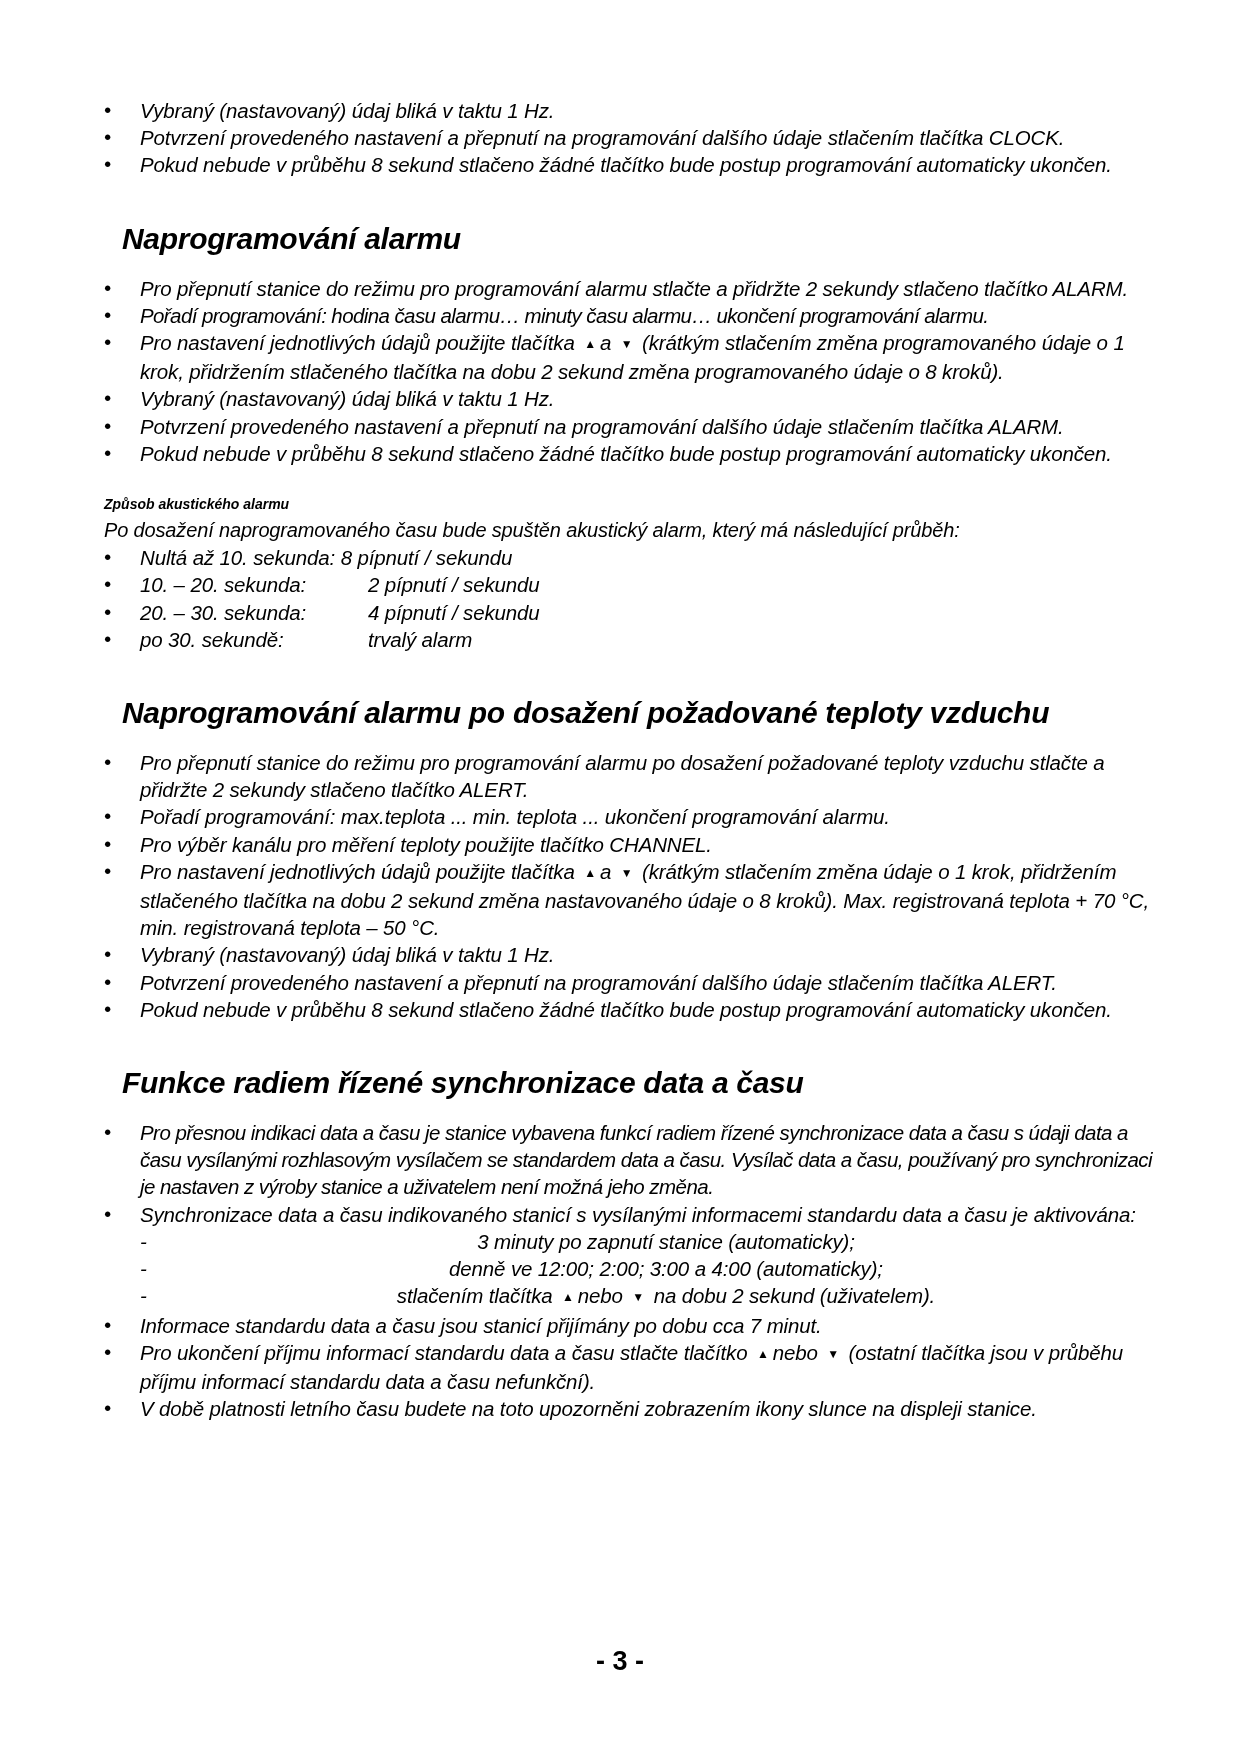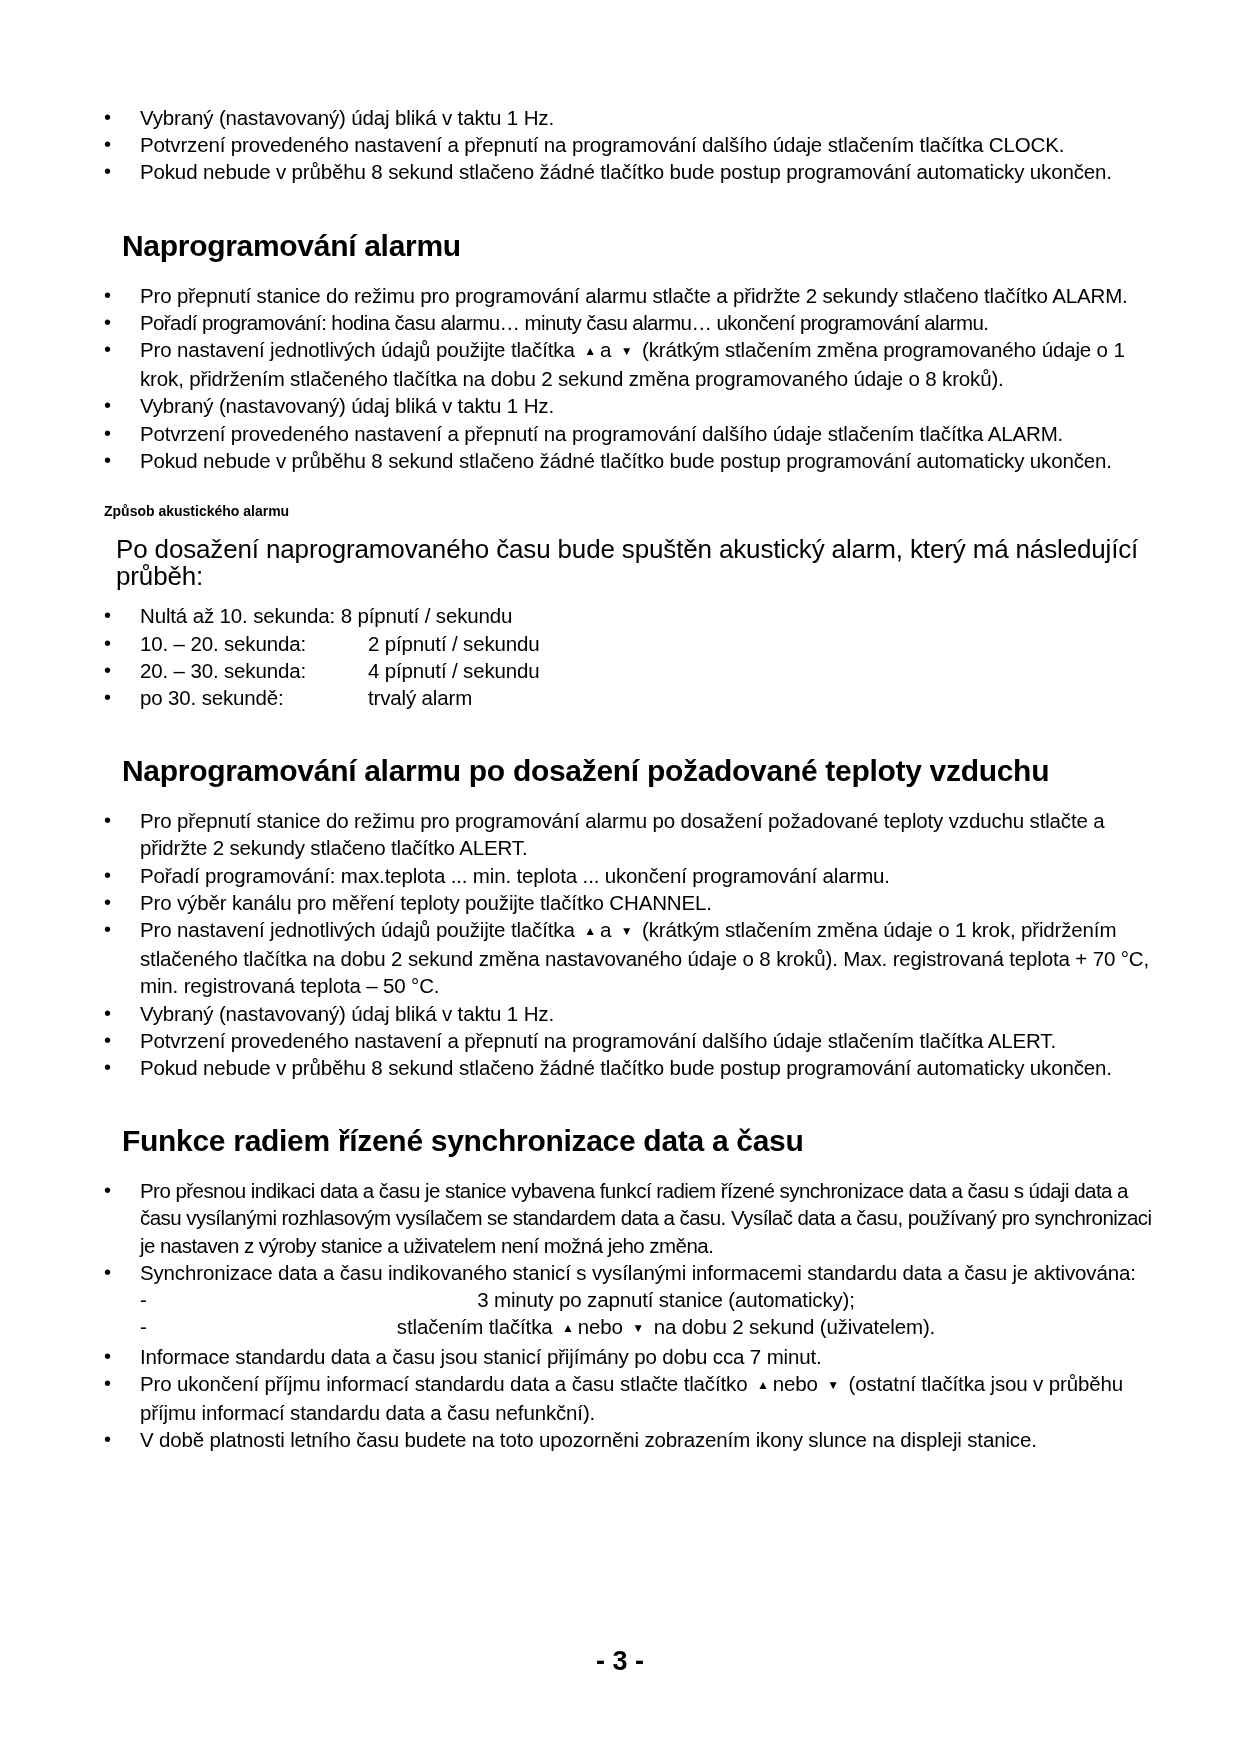--- a/index.html
+++ b/index.html
@@ -11,22 +11,23 @@
       width: 1240px;
       height: 1754px;
       position: relative;
       font-family: "Liberation Sans", sans-serif;
       color: #000000;
       overflow: hidden;
     }
     .page {
       position: absolute;
       left: 104px;
-      top: 104px;
+      top: 97px;
       width: 1050px;
+      font-style: italic;
     }
     ul.bullets {
       list-style: none;
       margin: 0;
       padding: 0;
     }
     ul.bullets > li {
       position: relative;
       padding-left: 36px;
       font-size: 20.5px;
@@ -69,22 +70,22 @@
     .gap-before-h2 {
       height: 24px;
     }
     h3.sub-title {
       font-size: 14px;
       font-weight: bold;
       margin: 0;
       line-height: 26px;
     }
     p.para {
-      margin: 12px;
-      font-size: 26px;
+      margin: 0;
+      font-size: 20px;
       line-height: 27.2px;
       letter-spacing: -0.15px;
     }
     .tri {
       display: inline-block;
       font-size: 12px;
       vertical-align: 2px;
       margin: 0 4px;
     }
     .tab-col {
@@ -169,20 +170,21 @@
 
   <div class="gap-before-h2"></div>
 
   <h2 class="section-title">Funkce radiem řízené synchronizace data a času</h2>
   <ul class="bullets">
     <li style="letter-spacing:-0.55px;">Pro přesnou indikaci data a času je stanice vybavena funkcí radiem řízené synchronizace data a času s údaji data a času vysílanými rozhlasovým vysílačem se standardem data a času. Vysílač data a času, používaný pro synchronizaci je nastaven z výroby stanice a uživatelem není možná jeho změna.</li>
     <li>
       <span>Synchronizace data a času indikovaného stanicí s vysílanými informacemi standardu data a času je aktivována:</span>
       <ul class="dashes">
         <li>3 minuty po zapnutí stanice (automaticky);</li>
+        <li>denně ve 12:00; 2:00; 3:00 a 4:00 (automaticky);</li>
         <li>
           <span>stlačením tlačítka</span>
           <span class="tri">▲</span><span>nebo</span>
           <span class="tri">▼</span>
           <span>na dobu 2 sekund (uživatelem).</span>
         </li>
       </ul>
     </li>
     <li>Informace standardu data a času jsou stanicí přijímány po dobu cca 7 minut.</li>
     <li>

